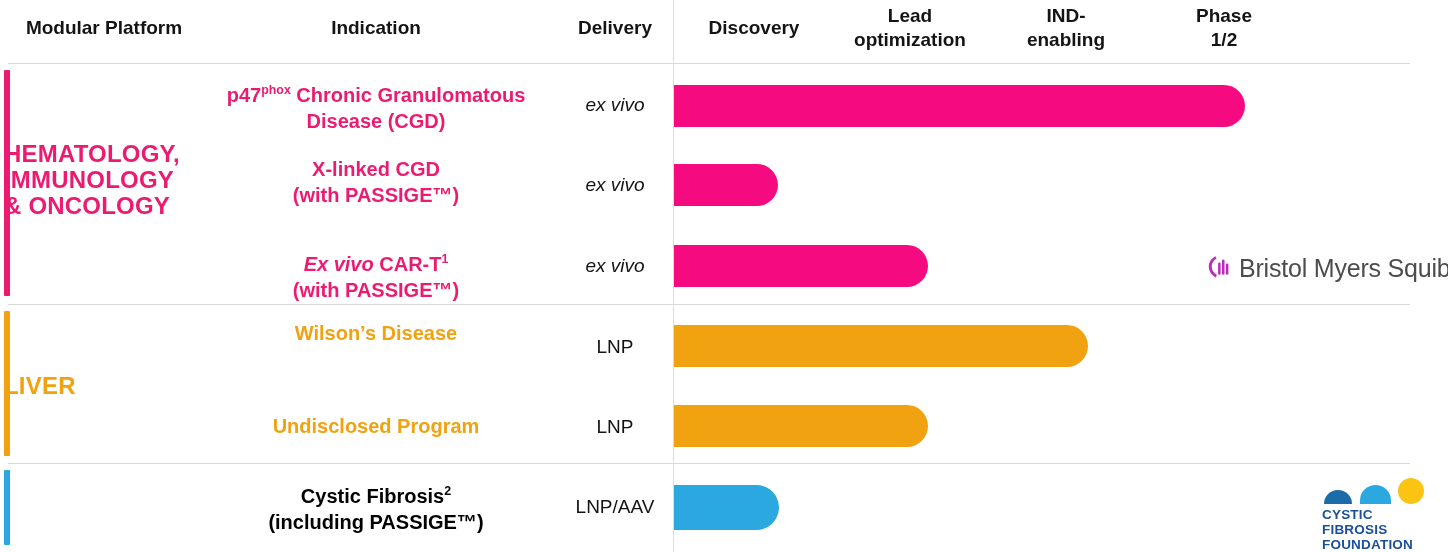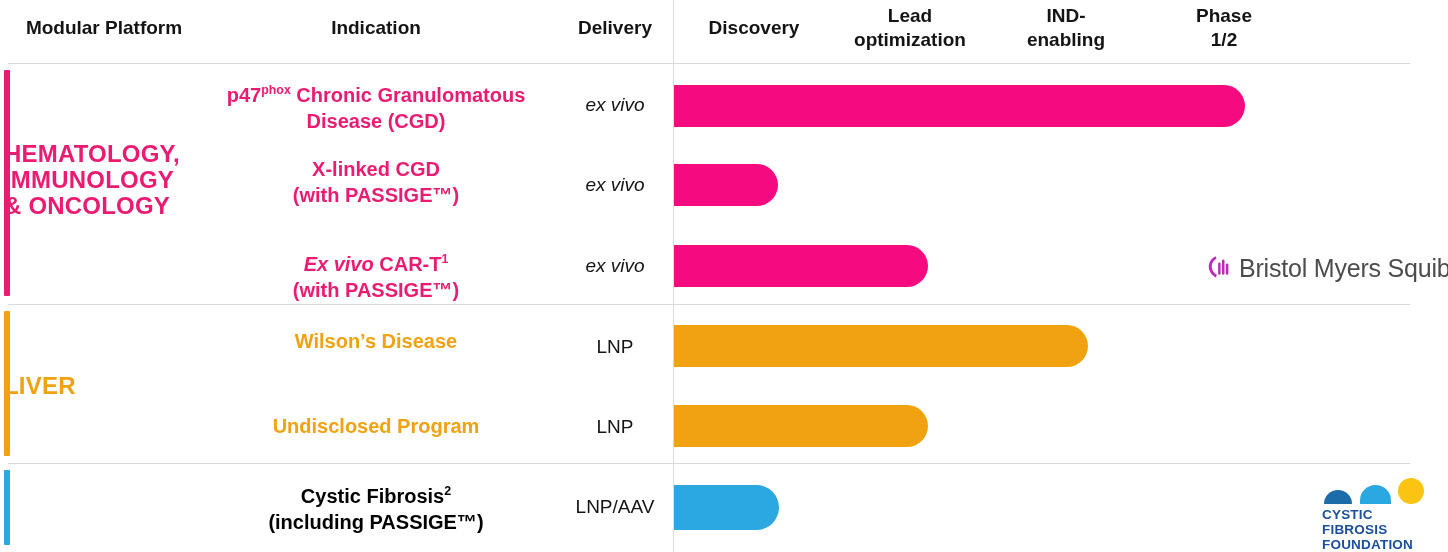--- a/index.html
+++ b/index.html
@@ -226,21 +226,21 @@
   <div class="delivery italic" style="top:173px;">ex vivo</div>
   <div class="bar bar-pink" style="top:164px;height:42px;width:104px;"></div>
 
   <div class="indication ind-pink" style="top:237px;margin-top:9px;">
     <div><span class="it">Ex vivo</span><span> CAR-T</span><sup>1</sup></div>
     <div>(with PASSIGE™)</div>
   </div>
   <div class="delivery italic" style="top:254px;">ex vivo</div>
   <div class="bar bar-pink" style="top:245px;height:42px;width:254px;"></div>
 
-  <div class="indication ind-orange" style="top:328px;">Wilson’s Disease</div>
+  <div class="indication ind-orange" style="top:320px;">Wilson’s Disease</div>
   <div class="delivery" style="top:335px;">LNP</div>
   <div class="bar bar-orange" style="top:325px;height:42px;width:414px;"></div>
 
   <div class="indication ind-orange" style="top:413px;">Undisclosed Program</div>
   <div class="delivery" style="top:415px;">LNP</div>
   <div class="bar bar-orange" style="top:405px;height:42px;width:254px;"></div>
 
   <div class="indication ind-blue" style="top:478px;">
     <div><span>Cystic Fibrosis</span><sup>2</sup></div>
     <div>(including PASSIGE™)</div>

